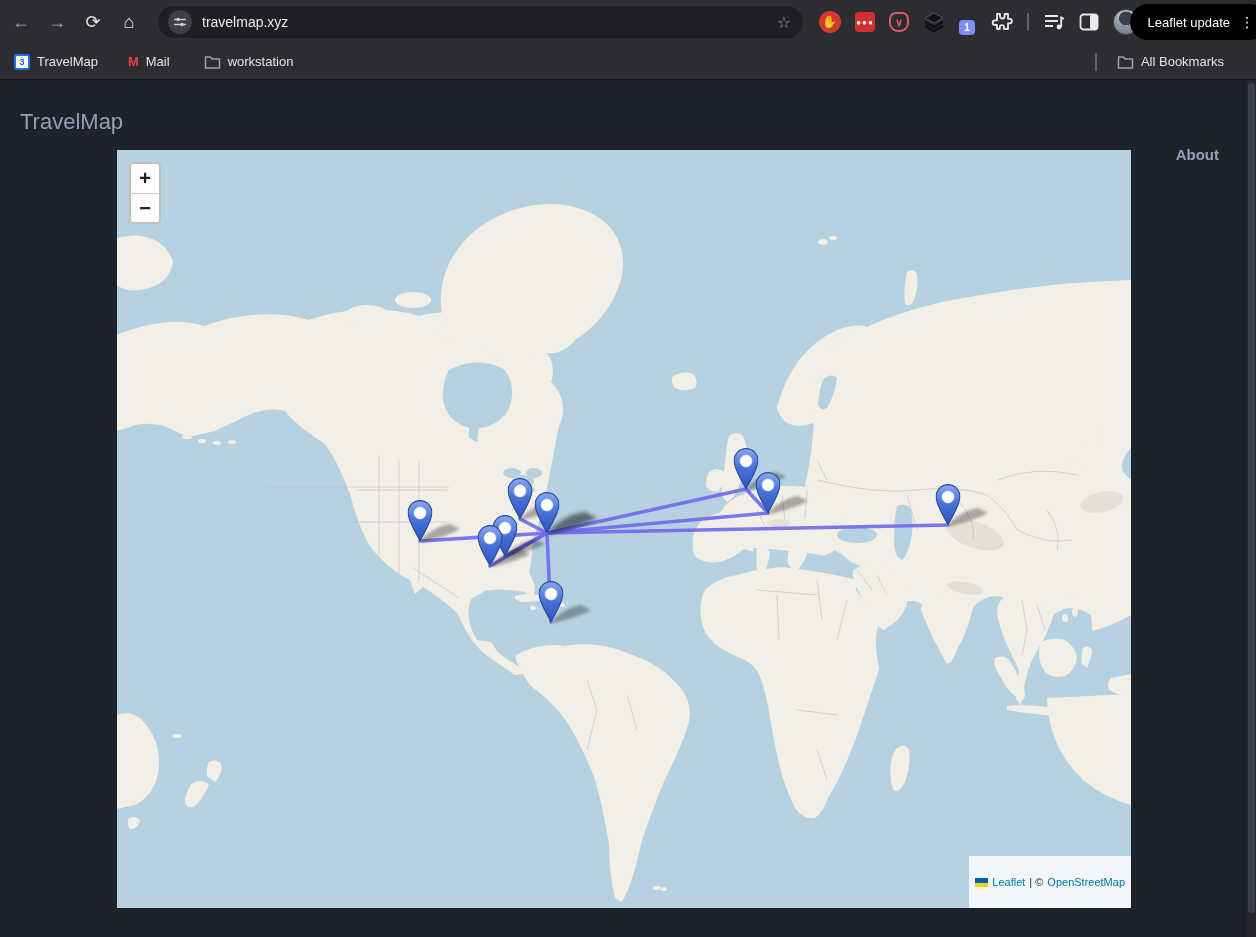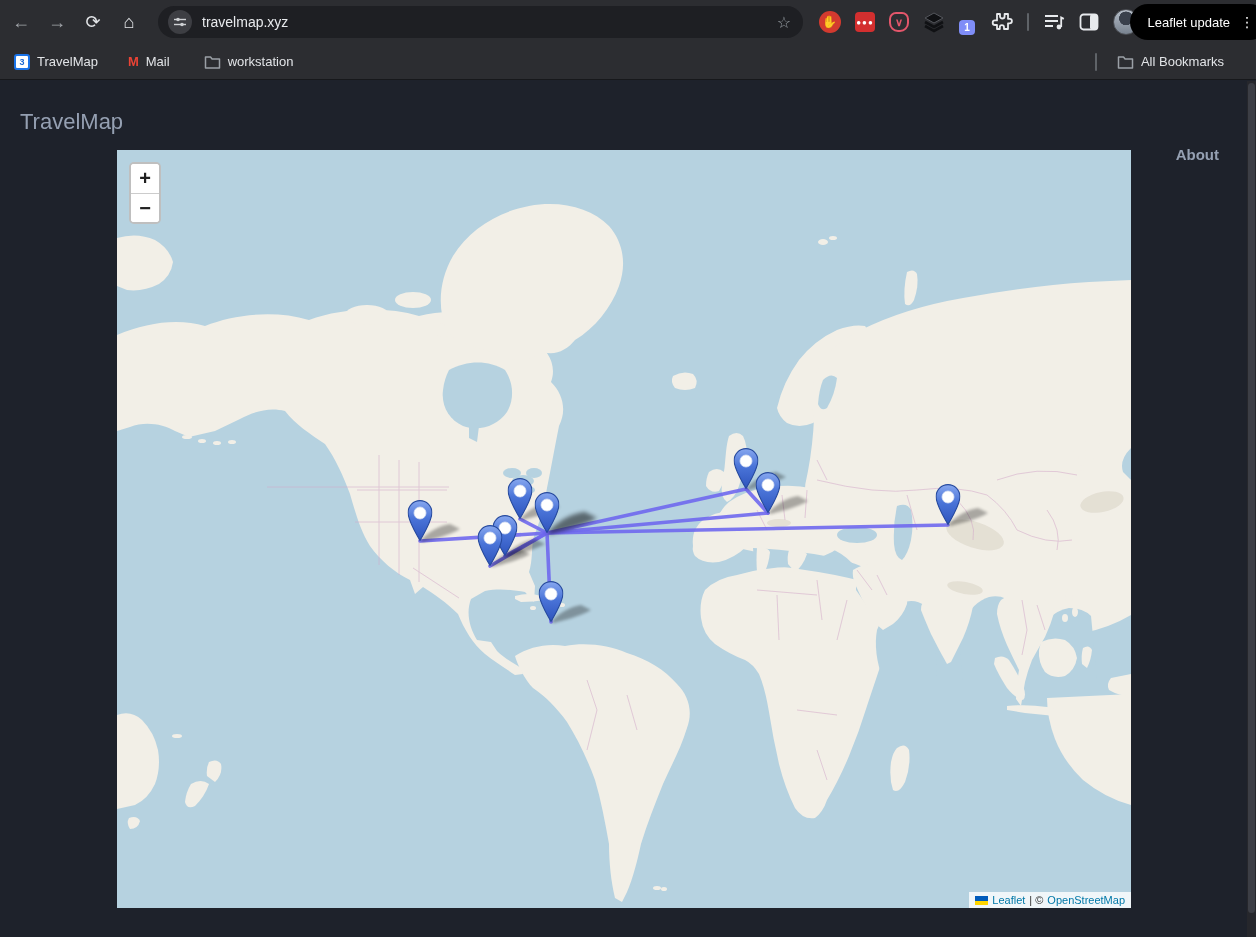--- a/index.html
+++ b/index.html
@@ -54,21 +54,21 @@
   .map-wrap { position:absolute; left:117px; top:69px; width:1014px; height:758px; cursor:grab; }
   .map-wrap svg { display:block; }
 
   .zoomctl { position:absolute; left:12px; top:12px; width:32px; border:2px solid rgba(0,0,0,.25);
     border-radius:5px; overflow:hidden; background:#fff; }
   .zoomctl .zbtn { width:100%; height:29px; display:flex; align-items:center; justify-content:center;
     font-size:20px; font-weight:bold; color:#202020; background:#fff; cursor:pointer; }
   .zoomctl .zbtn + .zbtn { border-top:1px solid #ccc; }
 
   .attrib { position:absolute; right:0; bottom:0; background:rgba(255,255,255,.8);
-    font-size:11px; color:#333; padding:2px 6px; display:flex; align-items:center; gap:4px; }
+    font-size:11px; color:#333; padding:20px 6px; display:flex; align-items:center; gap:4px; }
   .attrib a { color:#0078A8; text-decoration:none; cursor:pointer; }
   .ua-flag { width:13px; height:9px; background:linear-gradient(#005BBB 50%, #FFD500 50%); display:inline-block; }
 
   .scrollgutter { position:absolute; right:0; top:81px; width:9px; height:856px; background:#26272c; }
   .scrollthumb { position:absolute; left:1px; top:2px; width:7px; height:830px; background:#3c3e45; border-radius:4px; }
 </style>
 </head>
 <body>
 
 <div class="toolbar">

